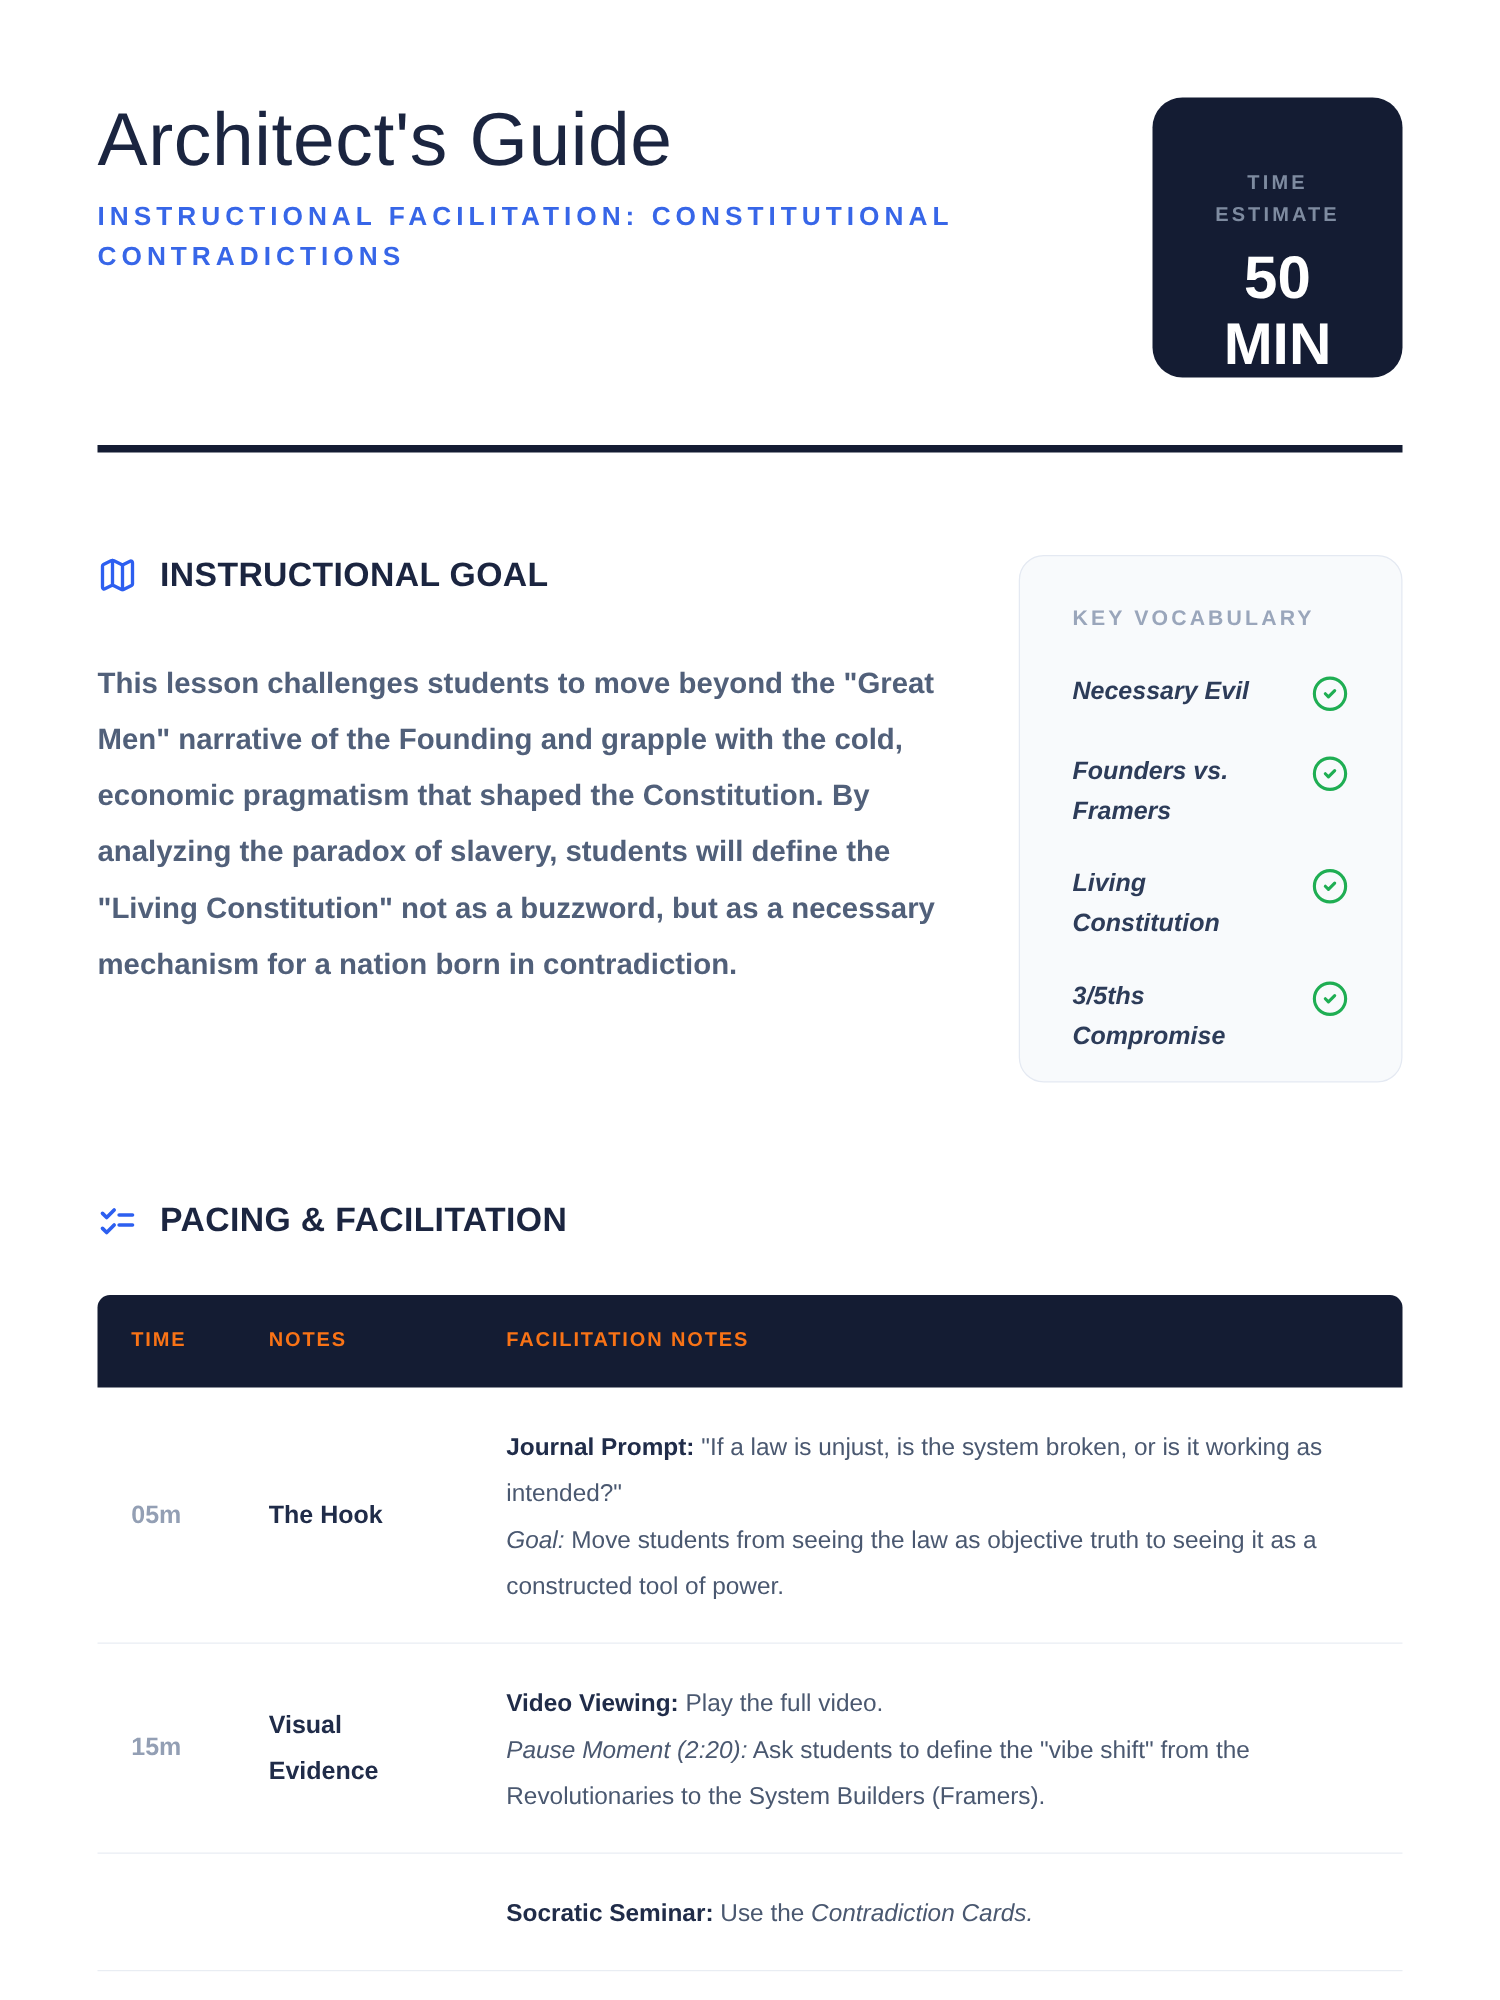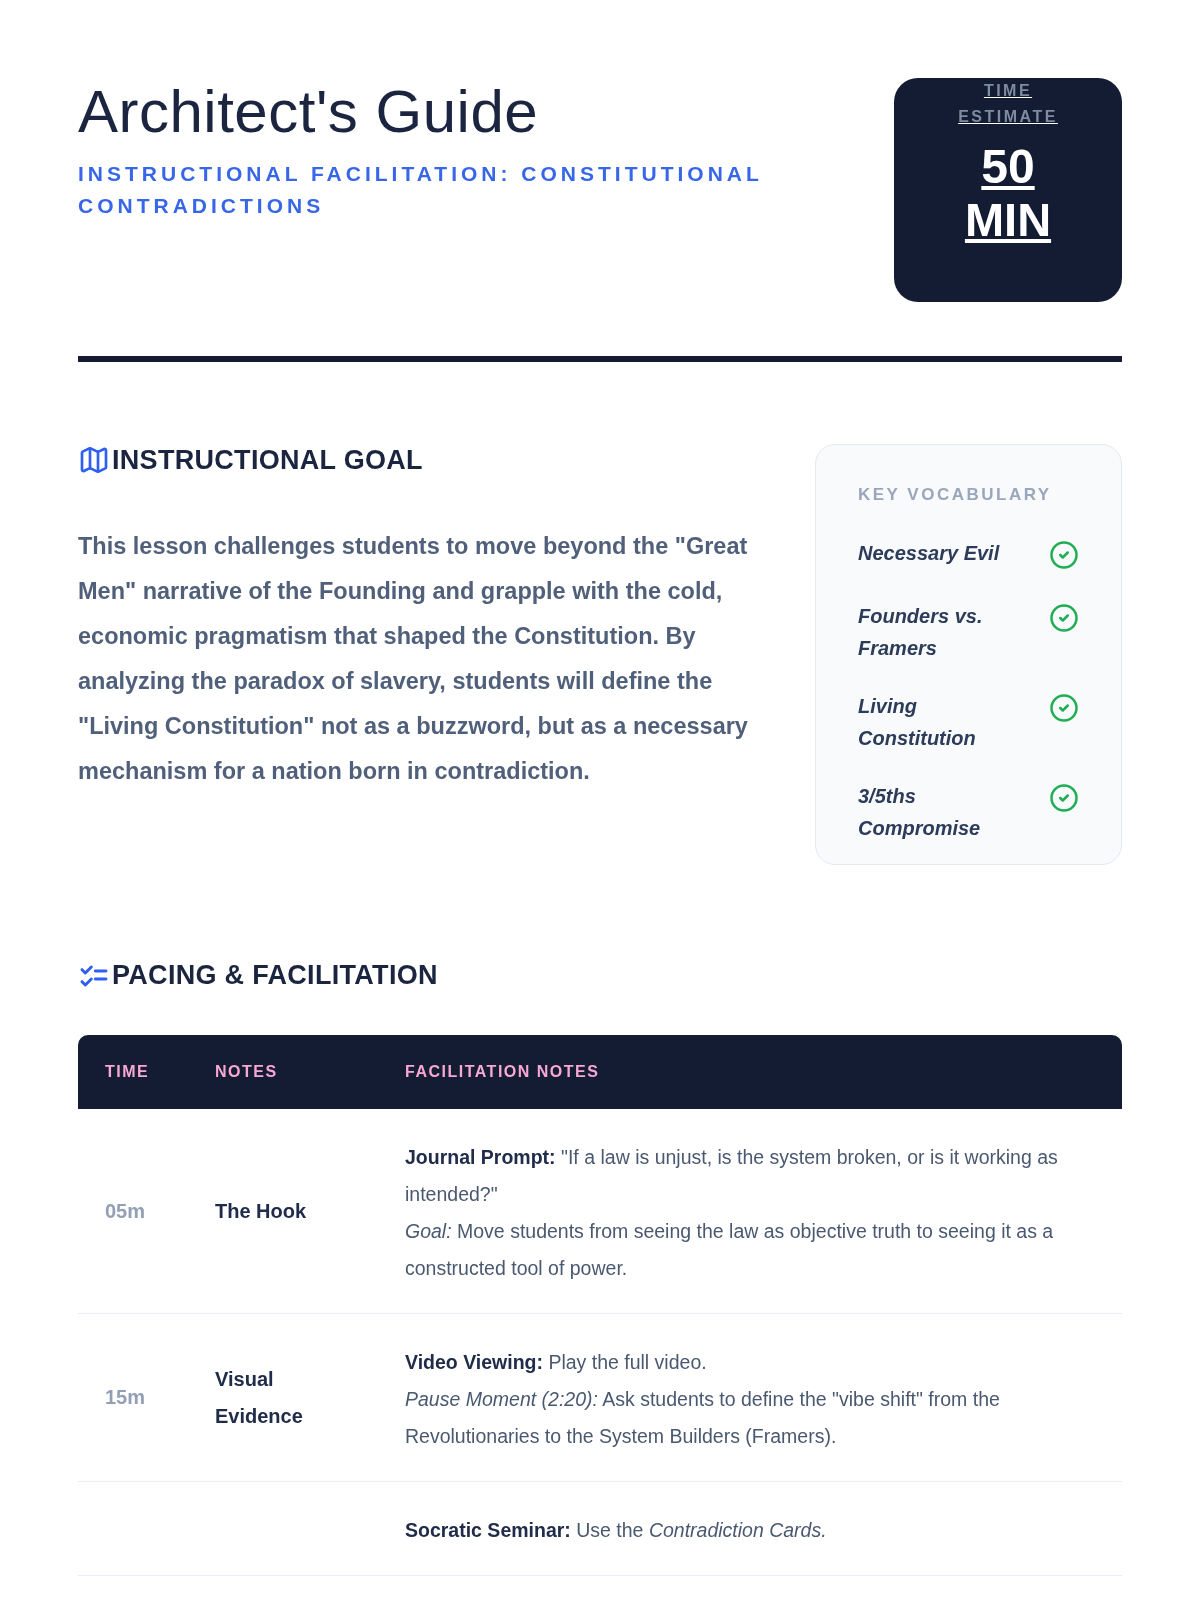--- a/index.html
+++ b/index.html
@@ -6,32 +6,32 @@
   html, body { width: 1200px; height: 1600px; overflow: hidden; background: #ffffff; }
   body { font-family: "Liberation Sans", sans-serif; }
   .page { padding: 76px 78px 0 78px; }
 
   
   header { display: flex; justify-content: space-between; align-items: flex-start; }
   .page-title { font-family: Liberation Sans, sans-serif; font-weight: 500; font-size: 60px;
     line-height: 1.2; color: #1b2540; letter-spacing: 0.5px; margin-bottom: 10px; }
   .page-subtitle { font-size: 21px; font-weight: 700; letter-spacing: 4px;
     line-height: 32px; color: #3766e8; max-width: 840px; }
-  .time-badge { flex: none; width: 228px; height: 224px; margin-top: 2px;
+  .time-badge { flex: none; width: 200px; height: 224px; margin-top: 2px;
     background: #141c33; border-radius: 24px; color: #ffffff;
-    display: flex; flex-direction: column; align-items: center; justify-content: flex-start; text-decoration: underline; }
+    display: flex; flex-direction: column; align-items: center; justify-content: flex-end; }
   .tb-label { font-size: 16px; font-weight: 700; letter-spacing: 2.5px; color: #7e8ba0;
     text-align: center; max-width: 132px; line-height: 26px; }
   .tb-value { font-size: 48px; font-weight: 700; line-height: 1.12; margin-top: 10px; }
   .tb-unit  { font-size: 47px; font-weight: 700; line-height: 1.12; }
 
   .rule { border: none; height: 6px; background: #141c33; margin-top: 54px; }
 
   
-  .sec-h { display: flex; align-items: center; gap: 2px;
+  .sec-h { display: flex; align-items: center; gap: 18px;
     font-size: 27px; font-weight: 800; color: #1b2540; letter-spacing: 0.3px; }
   .icon svg { display: block; }
 
   
   .goal { display: grid; grid-template-columns: 1fr 307px; column-gap: 25px; margin-top: 82px; }
   .goal-text { margin-top: 48px; font-size: 23.5px; line-height: 45px; color: #51607a; max-width: 685px; font-weight: bold; }
 
   
   .vocab-card { background: #f8fafc; border: 1.5px solid #e4e9f2; border-radius: 20px;
     padding: 40px 42px 20px 42px; align-self: start; }
@@ -39,21 +39,21 @@
   .vocab-item { display: flex; justify-content: space-between; gap: 12px; margin-bottom: 26px; }
   .vocab-item:last-child { margin-bottom: 0; }
   .vi-label { font-size: 20px; line-height: 32px; font-weight: 700; font-style: italic; color: #2d3c59; }
   .vi-check svg { margin-top: 3px; }
 
   
   .pacing { margin-top: 94px; }
   .ptable { margin-top: 44px; }
   .thead { background: #141c33; border-radius: 10px 10px 0 0; height: 74px;
     display: grid; grid-template-columns: 110px 190px 1fr; align-items: center;
-    padding: 0 30px 0 27px; color: #f9a8d4; font-size: 16px; font-weight: 700; letter-spacing: 1.5px; }
+    padding: 0 30px 0 27px; color: #f97316; font-size: 16px; font-weight: 700; letter-spacing: 1.5px; }
   .trow { display: grid; grid-template-columns: 110px 190px 1fr; align-items: center;
     padding: 0 30px 0 27px; border-bottom: 1.5px solid #e9edf3; }
   .c-time { font-size: 20px; font-weight: 700; color: #939fb4; }
   .c-phase { font-size: 20px; font-weight: 700; color: #202c49; line-height: 37px; padding-right: 62px; }
   .c-notes { padding: 30px 0 26px; font-size: 19.5px; line-height: 37px; color: #4a5870; }
   .sg-bold { font-weight: 700; color: #202c49; }
   .sg-italic { font-style: italic; }
 </style>
 </head>
 <body>

